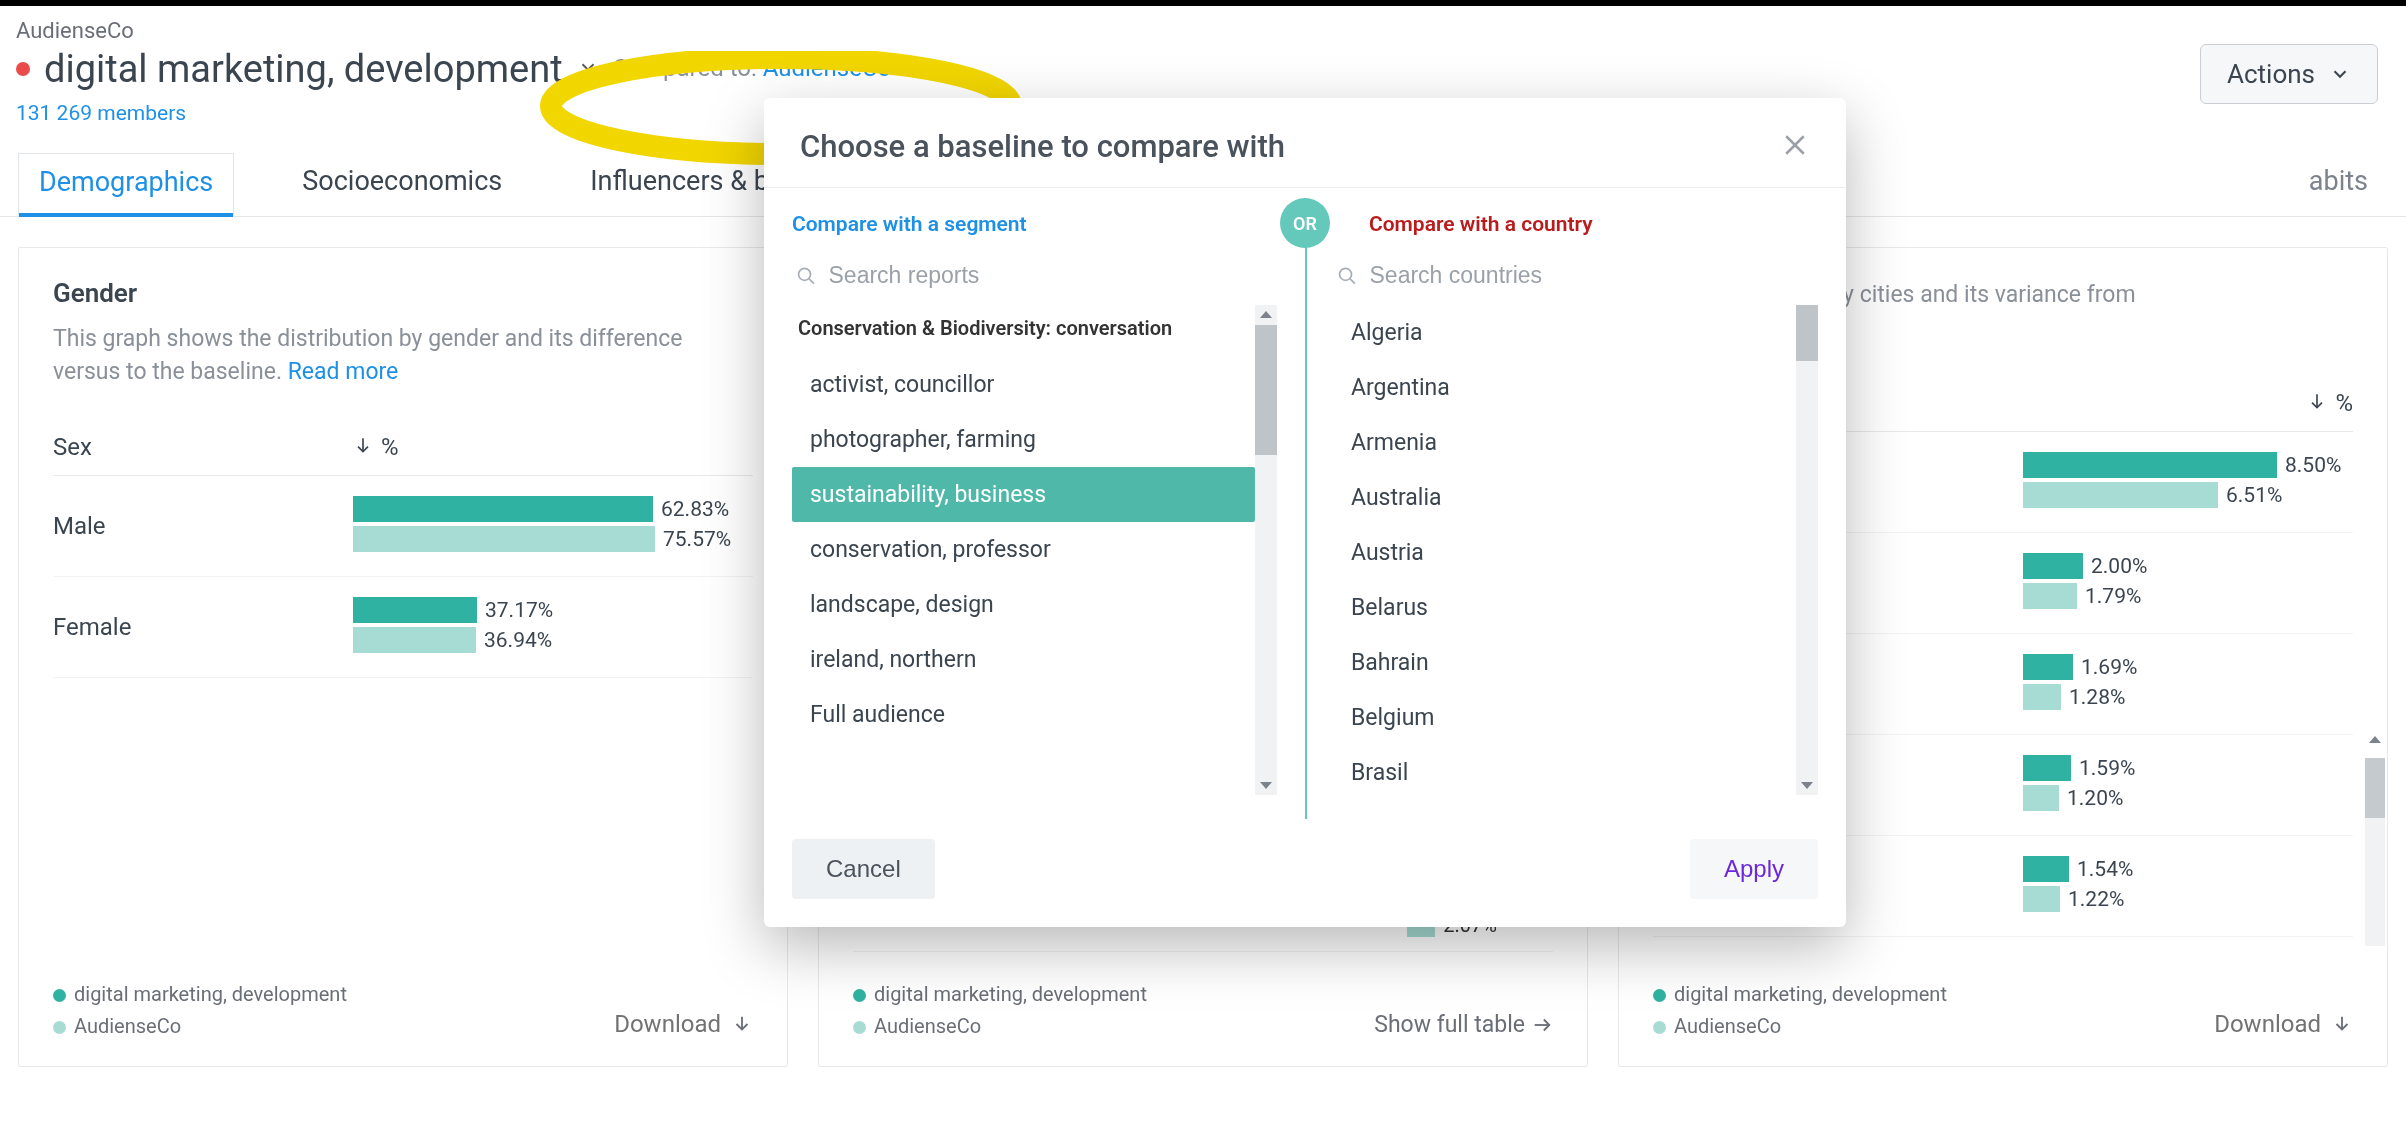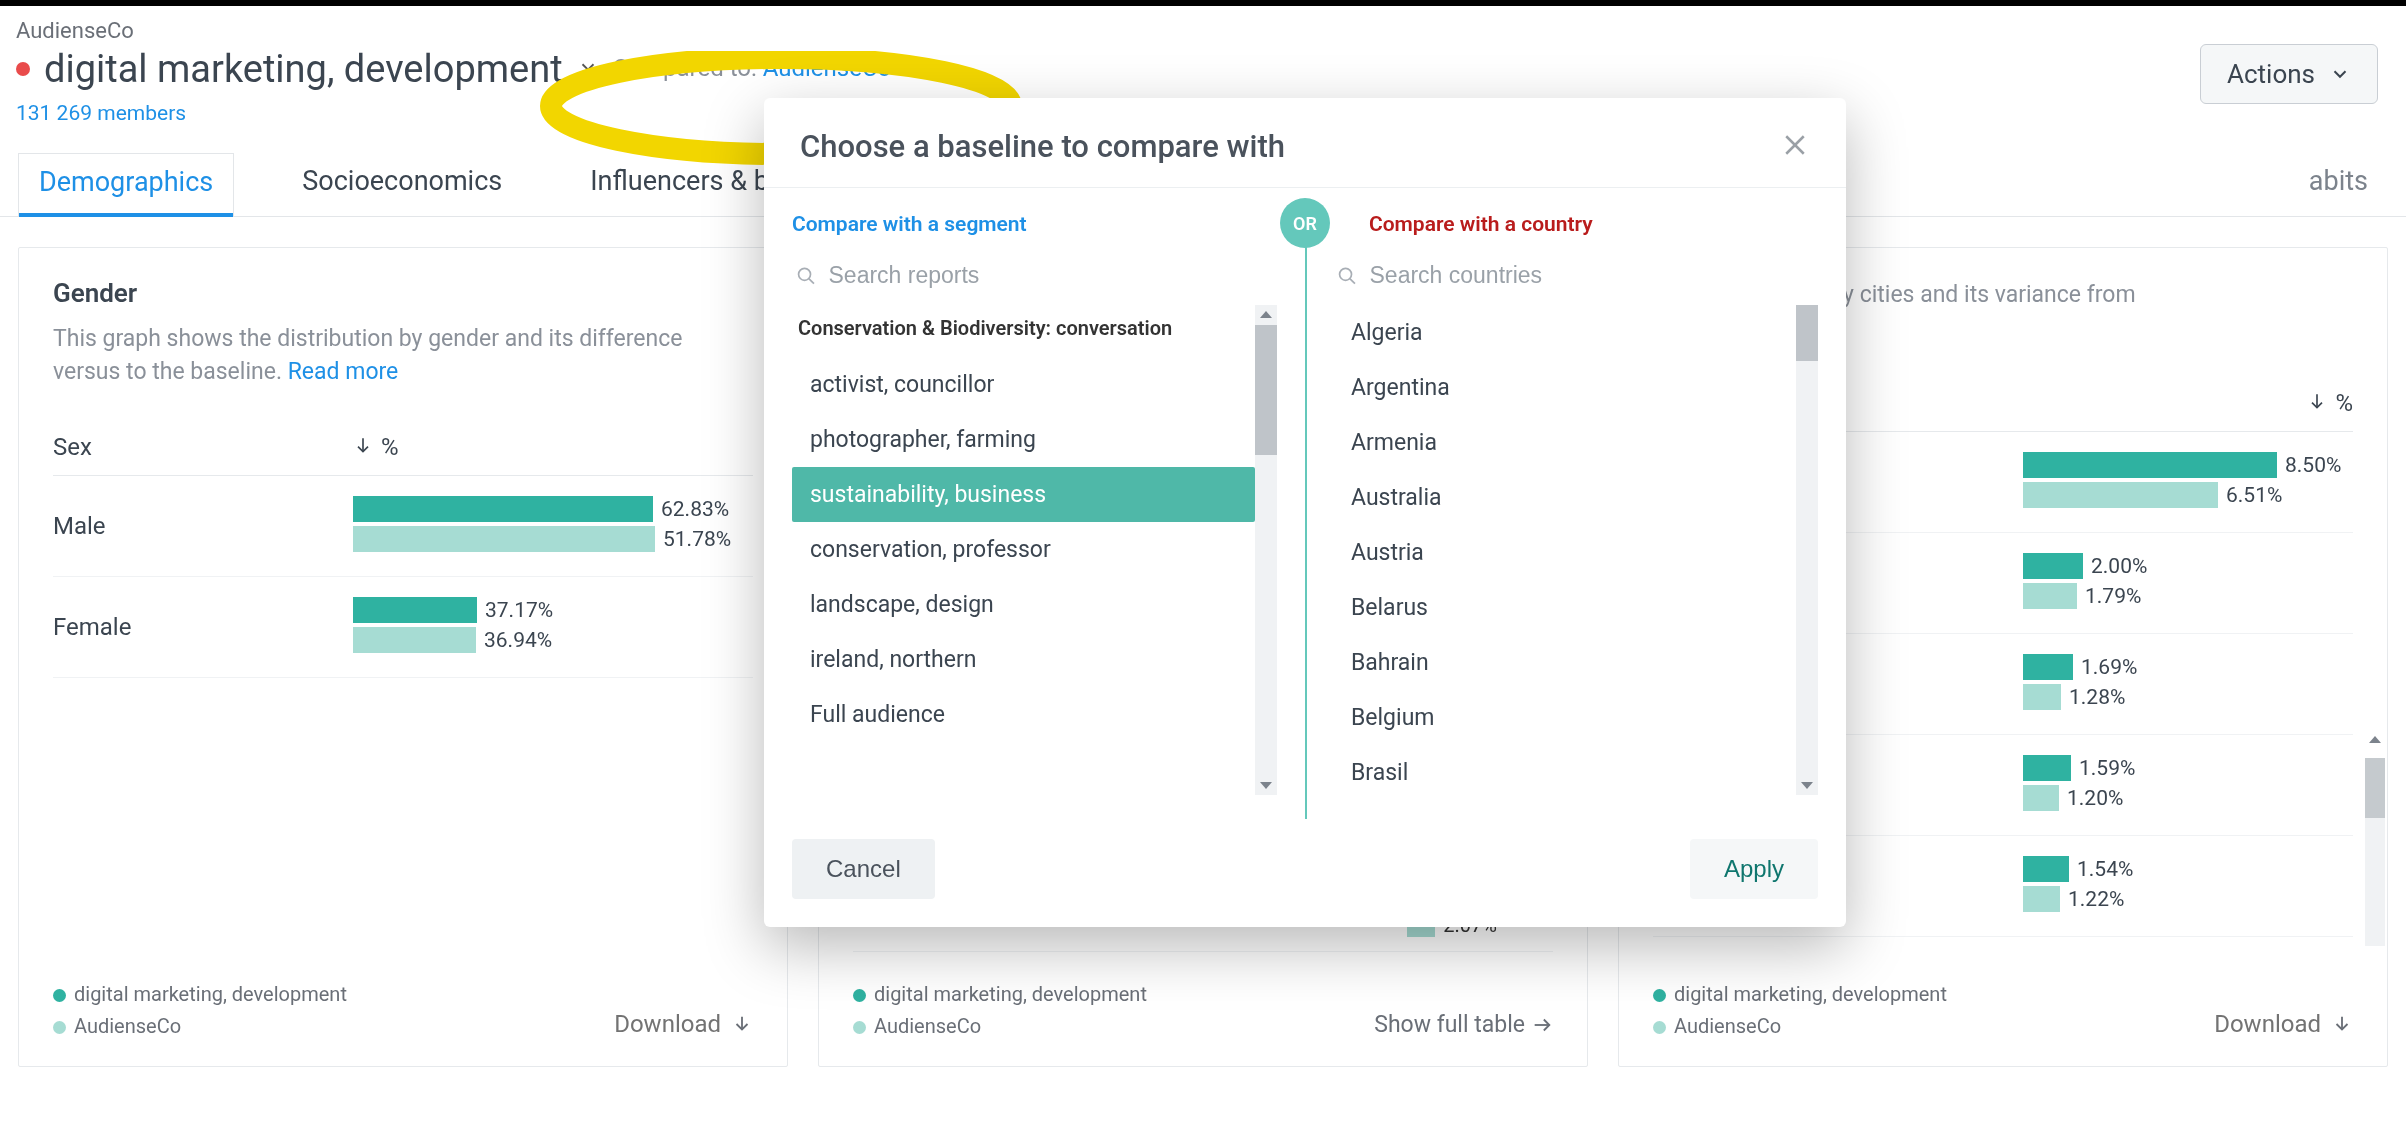--- a/index.html
+++ b/index.html
@@ -101,21 +101,21 @@
 .list .item.sel { background: #4fb8a8; color: #fff; }
 .listbox .sb { position: absolute; right: 0; top: 0; bottom: 0; width: 22px; background: #f0f2f4; }
 .listbox .sb .arU, .listbox .sb .arD { position: absolute; left: 3px; width: 16px; height: 16px; }
 .listbox .sb .arU { top: 2px; }
 .listbox .sb .arD { bottom: 2px; }
 .listbox .sb .arU svg, .listbox .sb .arD svg { width: 16px; height: 16px; fill: #7c838c; }
 .listbox .sb .thumb { position: absolute; left: 0; right: 0; background: #bfc4c9; }
 .modal-foot { display: flex; justify-content: space-between; padding: 20px 28px 28px 28px; }
 .btn { padding: 16px 34px; font-size: 24px; border-radius: 4px; cursor: pointer; border: none; }
 .btn.cancel { background: #eef1f3; color: #4a525c; }
-.btn.apply { background: #f5f7f8; color: #0f766e; }
+.btn.apply { background: #f5f7f8; color: #6d28d9; }
 
 
 .card3 .desc-right { font-size: 23px; color: #8a9099; line-height: 1.45; }
 </style>
 </head>
 <body>
 
 <div class="topbar"></div>
 
 <div class="header">
@@ -177,21 +177,21 @@
     <div id="gender-rows">
         <div class="tbl-row">
           <div class="lbl">Male</div>
     <div class="bars">
       <div class="bar">
               <div class="fill a" style="width:300px"></div>
               <span class="txt">62.83%</span>
             </div>
       <div class="bar">
               <div class="fill b" style="width:302px"></div>
-              <span class="txt">51.78%</span>
+              <span class="txt">75.57%</span>
             </div>
     </div>
         </div>
         <div class="tbl-row">
           <div class="lbl">Female</div>
     <div class="bars">
       <div class="bar">
               <div class="fill a" style="width:124px"></div>
               <span class="txt">37.17%</span>
             </div>

